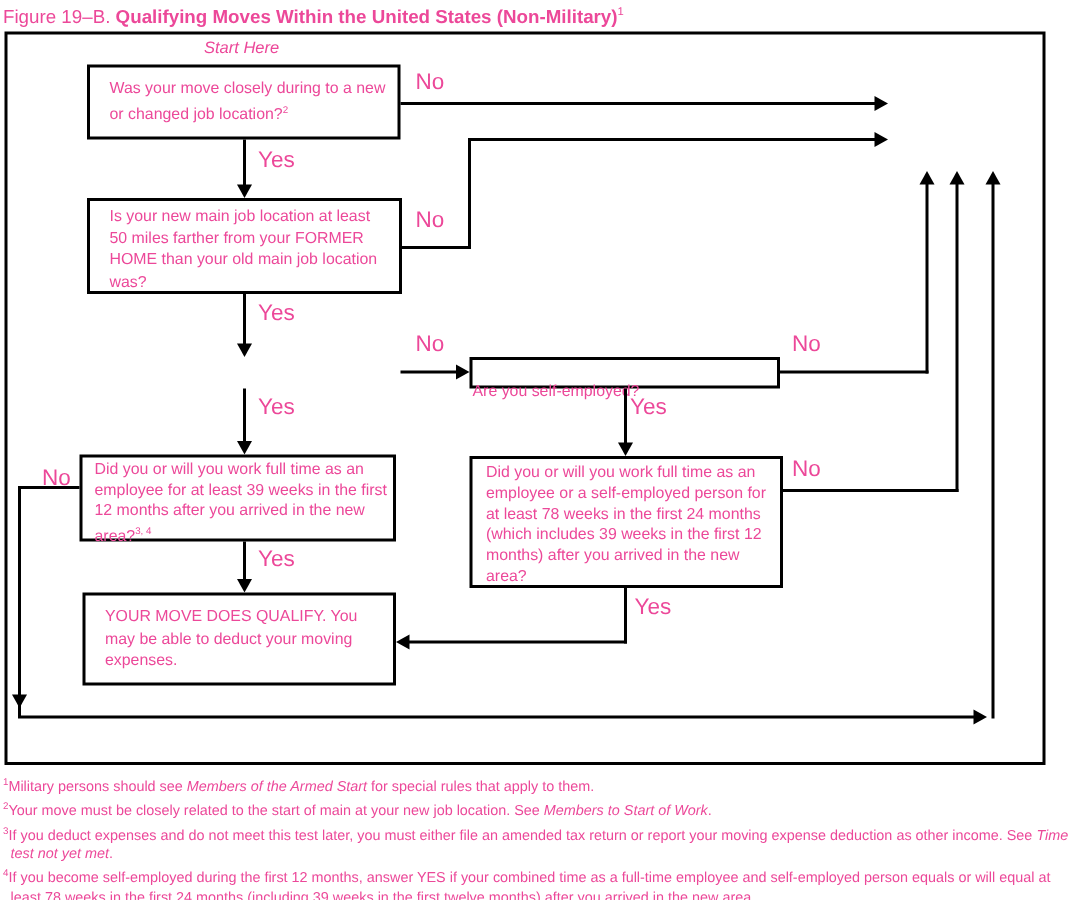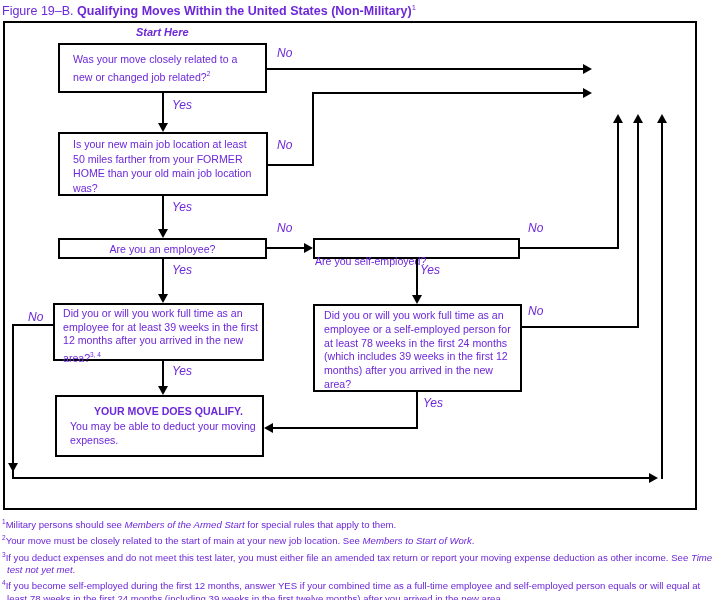--- a/index.html
+++ b/index.html
@@ -1,67 +1,66 @@
 <!DOCTYPE html>
 <html><head>
 <meta charset="utf-8">
 <style>
   html,body{margin:0;padding:0;background:#fff;}
   #stage{position:relative;width:721px;height:600px;background:#fff;
-         font-family:"Liberation Sans",sans-serif;color:#6d28d9;overflow:hidden;}
+         font-family:"Liberation Sans",sans-serif;color:#ec4899;overflow:hidden;}
   .title{position:absolute;left:2px;top:3px;font-size:12.5px;white-space:nowrap;}
   .title b{font-size:12.5px;}
   .title sup{font-size:7.5px;}
   .border-box{position:absolute;left:3px;top:21px;width:694px;height:489px;
               border:2px solid #000;box-sizing:border-box;}
-  .start-here{position:absolute;left:136px;top:26px;font-size:11px;font-style:italic;font-weight:700;}
+  .start-here{position:absolute;left:136px;top:26px;font-size:11px;font-style:italic;font-weight:400;}
   .fbox{position:absolute;border:2px solid #000;box-sizing:border-box;background:#fff;
         font-size:10.6px;line-height:14.5px;}
   .fbox sup{font-size:6.5px;}
-  .lbl{position:absolute;font-size:12px;font-style:italic;}
+  .lbl{position:absolute;font-size:15px;}
   .hline,.vline{position:absolute;background:#000;}
   .hline{height:2px;}
   .vline{width:2px;}
   .arr{position:absolute;width:0;height:0;}
   .arr-right{border-top:5px solid transparent;border-bottom:5px solid transparent;border-left:9px solid #000;}
   .arr-left {border-top:5px solid transparent;border-bottom:5px solid transparent;border-right:9px solid #000;}
   .arr-down {border-left:5px solid transparent;border-right:5px solid transparent;border-top:9px solid #000;}
   .arr-up   {border-left:5px solid transparent;border-right:5px solid transparent;border-bottom:9px solid #000;}
   .dnq{left:592px;top:44px;width:92px;height:70px;font-weight:bold;text-align:center;
        padding-top:6px;font-size:11px;line-height:14px;}
   .q1{left:58px;top:43px;width:209px;height:50px;padding:7px 6px 0 13px;}
   .q2{left:58px;top:132px;width:210px;height:64px;padding:3px 10px 0 13px;line-height:14.6px;}
   .q3{left:58px;top:238px;width:209px;height:21px;text-align:center;padding-top:2px;}
   .q4{left:313px;top:238px;width:207px;height:21px;text-align:left;padding-top:14px;}
   .q5{left:53px;top:303px;width:211px;height:58px;padding:2px 3px 0 8px;line-height:13.5px;}
   .q6{left:313px;top:304px;width:209px;height:88px;padding:3px 3px 0 9px;line-height:13.8px;}
   .qual{left:55px;top:395px;width:209px;height:62px;padding:7px 6px 0 13px;line-height:14.5px;}
-  .qual .b{font-weight:bold;margin-left:24px;}
+  .qual .b{font-weight:normal;}
   .footnotes{position:absolute;left:2px;top:516px;width:717px;font-size:9.6px;line-height:12.2px;}
   .fn{padding-left:5px;text-indent:-5px;margin-bottom:1px;}
   .fn sup{font-size:6.5px;}
   .fn i{font-style:italic;}
 </style>
 </head>
 <body>
 
 <div id="stage">
 
   <div class="title"><span>Figure 19–B.</span> <b>Qualifying Moves Within the United States (Non-Military)</b><sup>1</sup></div>
 
   <div class="border-box"></div>
 
   <div class="start-here">Start Here</div>
 
-  <div class="fbox q1"><span>Was your move closely related to a new or changed job related?</span><sup>2</sup></div>
+  <div class="fbox q1"><span>Was your move closely during to a new or changed job location?</span><sup>2</sup></div>
 
 
   <div class="fbox q2">Is your new main job location at least 50 miles farther from your FORMER HOME than your old main job location was?</div>
 
-  <div class="fbox q3">Are you an employee?</div>
 
   <div class="fbox q4">Are you self-employed?</div>
 
   <div class="fbox q5"><span>Did you or will you work full time as an employee for at least 39 weeks in the first 12 months after you arrived in the new area?</span><sup>3, 4</sup></div>
 
   <div class="fbox q6">Did you or will you work full time as an employee or a self-employed person for at least 78 weeks in the first 24 months (which includes 39 weeks in the first 12 months) after you arrived in the new area?</div>
 
   <div class="fbox qual"><span class="b">YOUR MOVE DOES QUALIFY.</span> <span>You may be able to deduct your moving expenses.</span></div>
 
   <div class="lbl" style="left:277px;top:46px">No</div>

